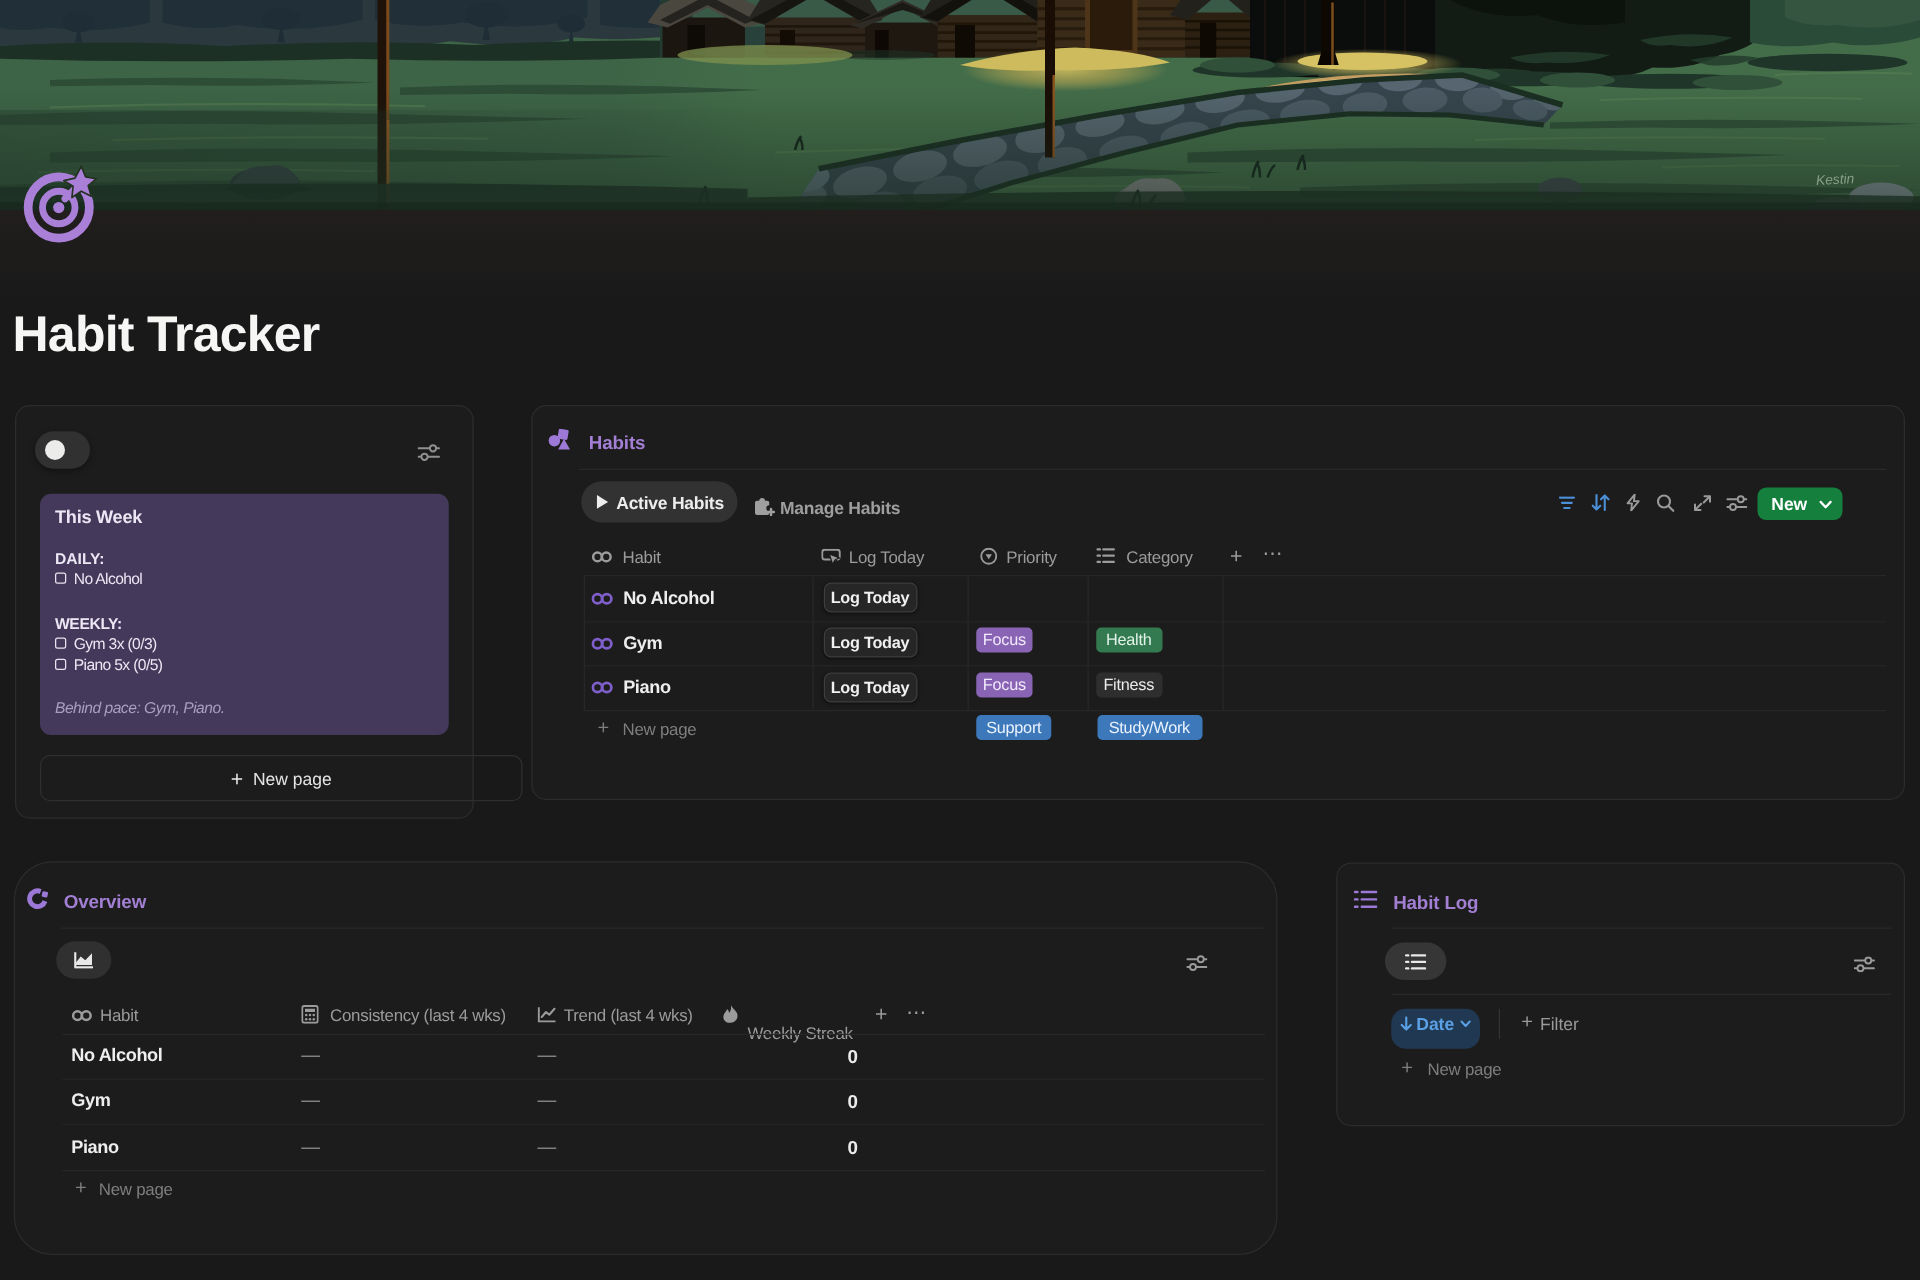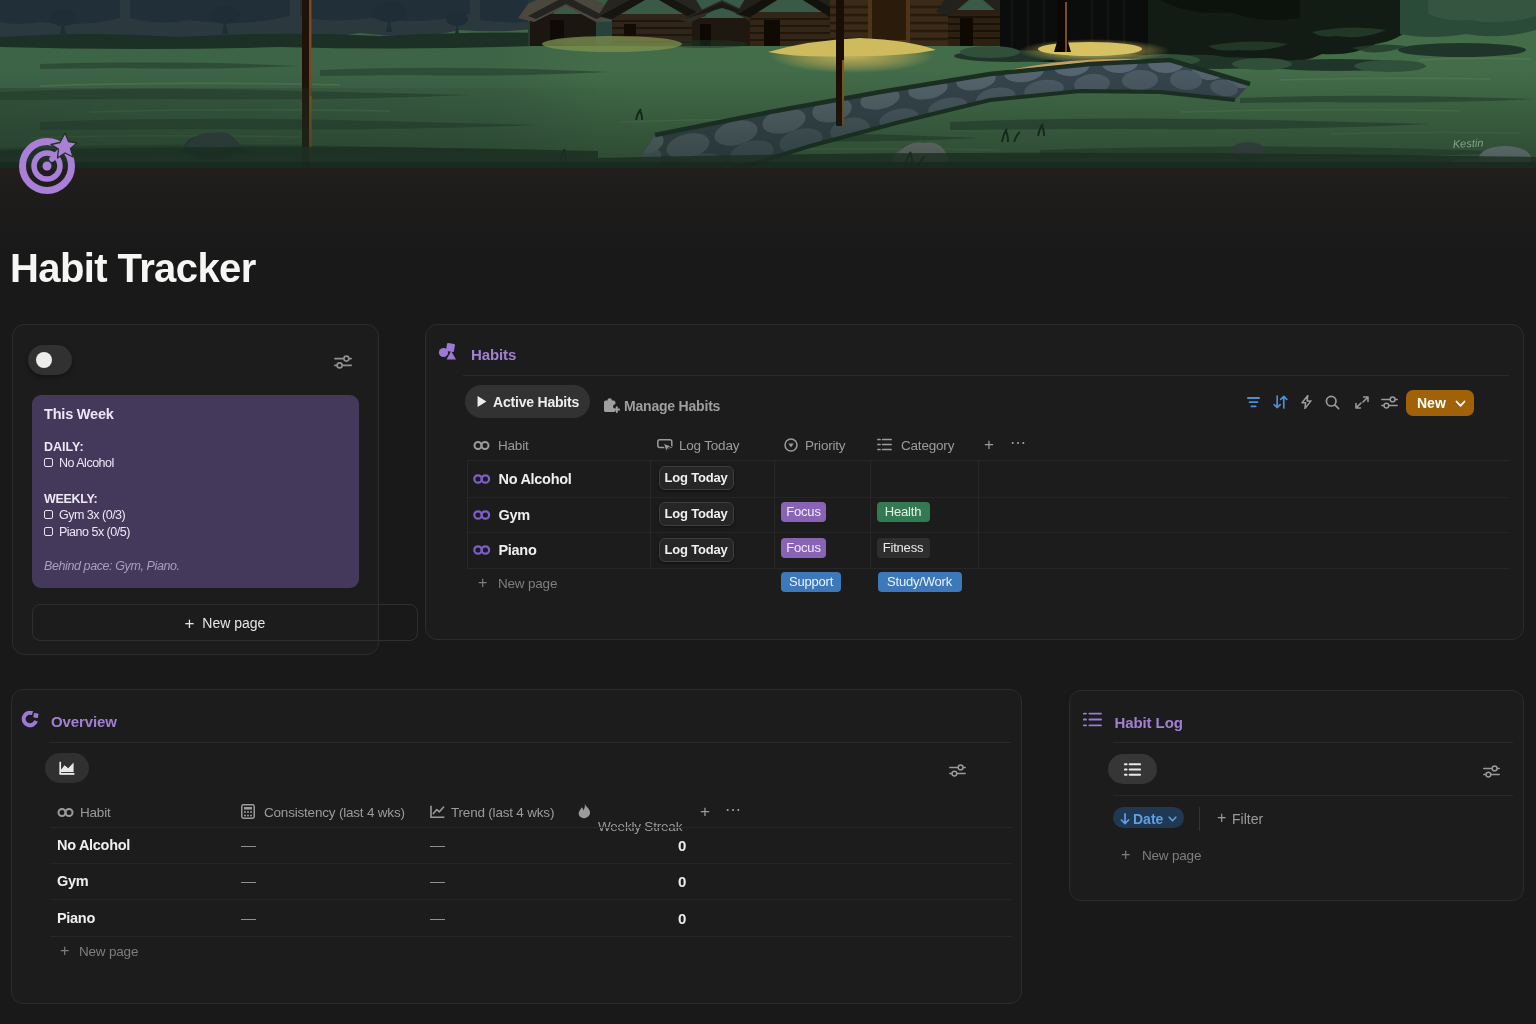--- a/index.html
+++ b/index.html
@@ -396,21 +396,21 @@
         </g>
       </svg>
     <svg class="abs" style="left:955px; top:71px;" width="17" height="13" viewBox="0 0 17 13">
         <g stroke="#9a9a9a" stroke-width="1.5" stroke-linecap="round">
           <line x1="0.8" y1="3.4" x2="16.2" y2="3.4"></line>
           <line x1="0.8" y1="9.6" x2="16.2" y2="9.6"></line>
         </g>
         <circle cx="11.6" cy="3.4" r="2.4" fill="#1c1c1c" stroke="#9a9a9a" stroke-width="1.5"></circle>
         <circle cx="5.4" cy="9.6" r="2.4" fill="#1c1c1c" stroke="#9a9a9a" stroke-width="1.5"></circle>
       </svg>
-    <div class="abs" style="left:980px; top:65px; width:68px; height:26px; background:#a16207; border-radius:7px;">
+    <div class="abs" style="left:980px; top:65px; width:68px; height:26px; background:#15803d; border-radius:7px;">
       <span class="abs" style="left:11px; top:4.5px; font-size:14px; font-weight:700; color:#fff;">New</span>
       <svg class="abs" style="left:49px; top:9.5px;" width="11" height="8" viewBox="0 0 11 8">
           <path d="M1.5,1.5 L5.5,5.8 L9.5,1.5" fill="none" stroke="#fff" stroke-width="1.8" stroke-linecap="round" stroke-linejoin="round"></path>
         </svg>
     </div>
 
     <svg class="abs" style="left:47px; top:115px;" width="17" height="11" viewBox="0 0 17 11">
         <g fill="none" stroke="#9b9b9b" stroke-width="2">
           <circle cx="5" cy="5.5" r="3.5"></circle>
           <circle cx="12" cy="5.5" r="3.5"></circle>
@@ -479,21 +479,21 @@
     <div class="tag" style="left:450.5px; top:145px; width:53px; background:#347a51; color:#e2f3e9;">Health</div>
     <div class="tag" style="left:355px; top:180.5px; width:45px; background:#8a64b4; color:#f2eafc;">Focus</div>
     <div class="tag" style="left:450.5px; top:180.5px; width:53px; background:#2e2e2e; color:#ebebeb;">Fitness</div>
     <div class="tag" style="left:355px; top:214.5px; width:60px; background:#3d78ba; color:#eaf3fd;">Support</div>
     <div class="tag" style="left:451.5px; top:214.5px; width:84px; background:#3d78ba; color:#eaf3fd;">Study/Work</div>
 
     <div class="abs newpage" style="left:52px; top:249px; font-size:16px;">+</div>
     <div class="abs newpage" style="left:72px; top:251px;">New page</div>
   </div>
 
-  <div class="card" style="left:11px; top:689px; width:1011px; height:315px;">
+  <div class="card" style="left:11px; top:689px; width:1011px; height:315px;border-radius:31px;">
     <svg class="abs" style="left:9px; top:20px;" width="18" height="18" viewBox="0 0 18 18">
       <path d="M12.2,1.3 A8.3,8.3 0 1 0 16.9,11.6 L13.1,10.2 A4.3,4.3 0 1 1 10.8,5.1 Z" fill="#9c79d6"></path>
       <rect x="12.6" y="3.2" width="4.6" height="4.6" rx="0.8" fill="#9c79d6" transform="rotate(12 14.9 5.5)"></rect>
     </svg>
     <div class="abs hdr-title" style="left:39px; top:23px;">Overview</div>
     <div class="divider" style="left:37px; top:52px; width:962px;"></div>
     <div class="abs" style="left:33px; top:63px; width:44px; height:30px; background:#303030; border-radius:15px;">
       <svg class="abs" style="left:14px; top:8px;" width="16" height="14" viewBox="0 0 16 14">
         <path d="M1.2,13 V0.8" stroke="#e8e8e8" stroke-width="1.7"></path>
           <path d="M0.6,12.9 H15.4" stroke="#e8e8e8" stroke-width="1.9"></path>
@@ -590,21 +590,21 @@
     <svg class="abs" style="left:413px; top:74px;" width="17" height="13" viewBox="0 0 17 13">
         <g stroke="#9a9a9a" stroke-width="1.5" stroke-linecap="round">
           <line x1="0.8" y1="3.4" x2="16.2" y2="3.4"></line>
           <line x1="0.8" y1="9.6" x2="16.2" y2="9.6"></line>
         </g>
         <circle cx="11.6" cy="3.4" r="2.4" fill="#1c1c1c" stroke="#9a9a9a" stroke-width="1.5"></circle>
         <circle cx="5.4" cy="9.6" r="2.4" fill="#1c1c1c" stroke="#9a9a9a" stroke-width="1.5"></circle>
       </svg>
     <div class="divider" style="left:43px; top:103.5px; width:400px;"></div>
 
-    <div class="abs" style="left:43px; top:116px; width:71px; height:21px; background:rgba(42,130,218,0.28); border-radius:11.5px;">
+    <div class="abs" style="left:43px; top:116px; width:71px; height:32px; background:rgba(42,130,218,0.28); border-radius:11.5px;">
       <svg class="abs" style="left:7px; top:5.5px;" width="10" height="12" viewBox="0 0 10 12">
           <g stroke="#5ba0e5" stroke-width="1.7" stroke-linecap="round" stroke-linejoin="round" fill="none">
             <path d="M5,0.9 V10.6 M5,10.6 L1.4,7 M5,10.6 L8.6,7"></path>
           </g>
         </svg>
       <span class="abs" style="left:20px; top:3.5px; font-size:14px; font-weight:600; color:#5ba0e5;">Date</span>
       <svg class="abs" style="left:55px; top:8.5px;" width="9" height="7" viewBox="0 0 9 7">
           <path d="M1.2,1.2 L4.5,4.8 L7.8,1.2" fill="none" stroke="#5ba0e5" stroke-width="1.6" stroke-linecap="round" stroke-linejoin="round"></path>
         </svg>
     </div>

